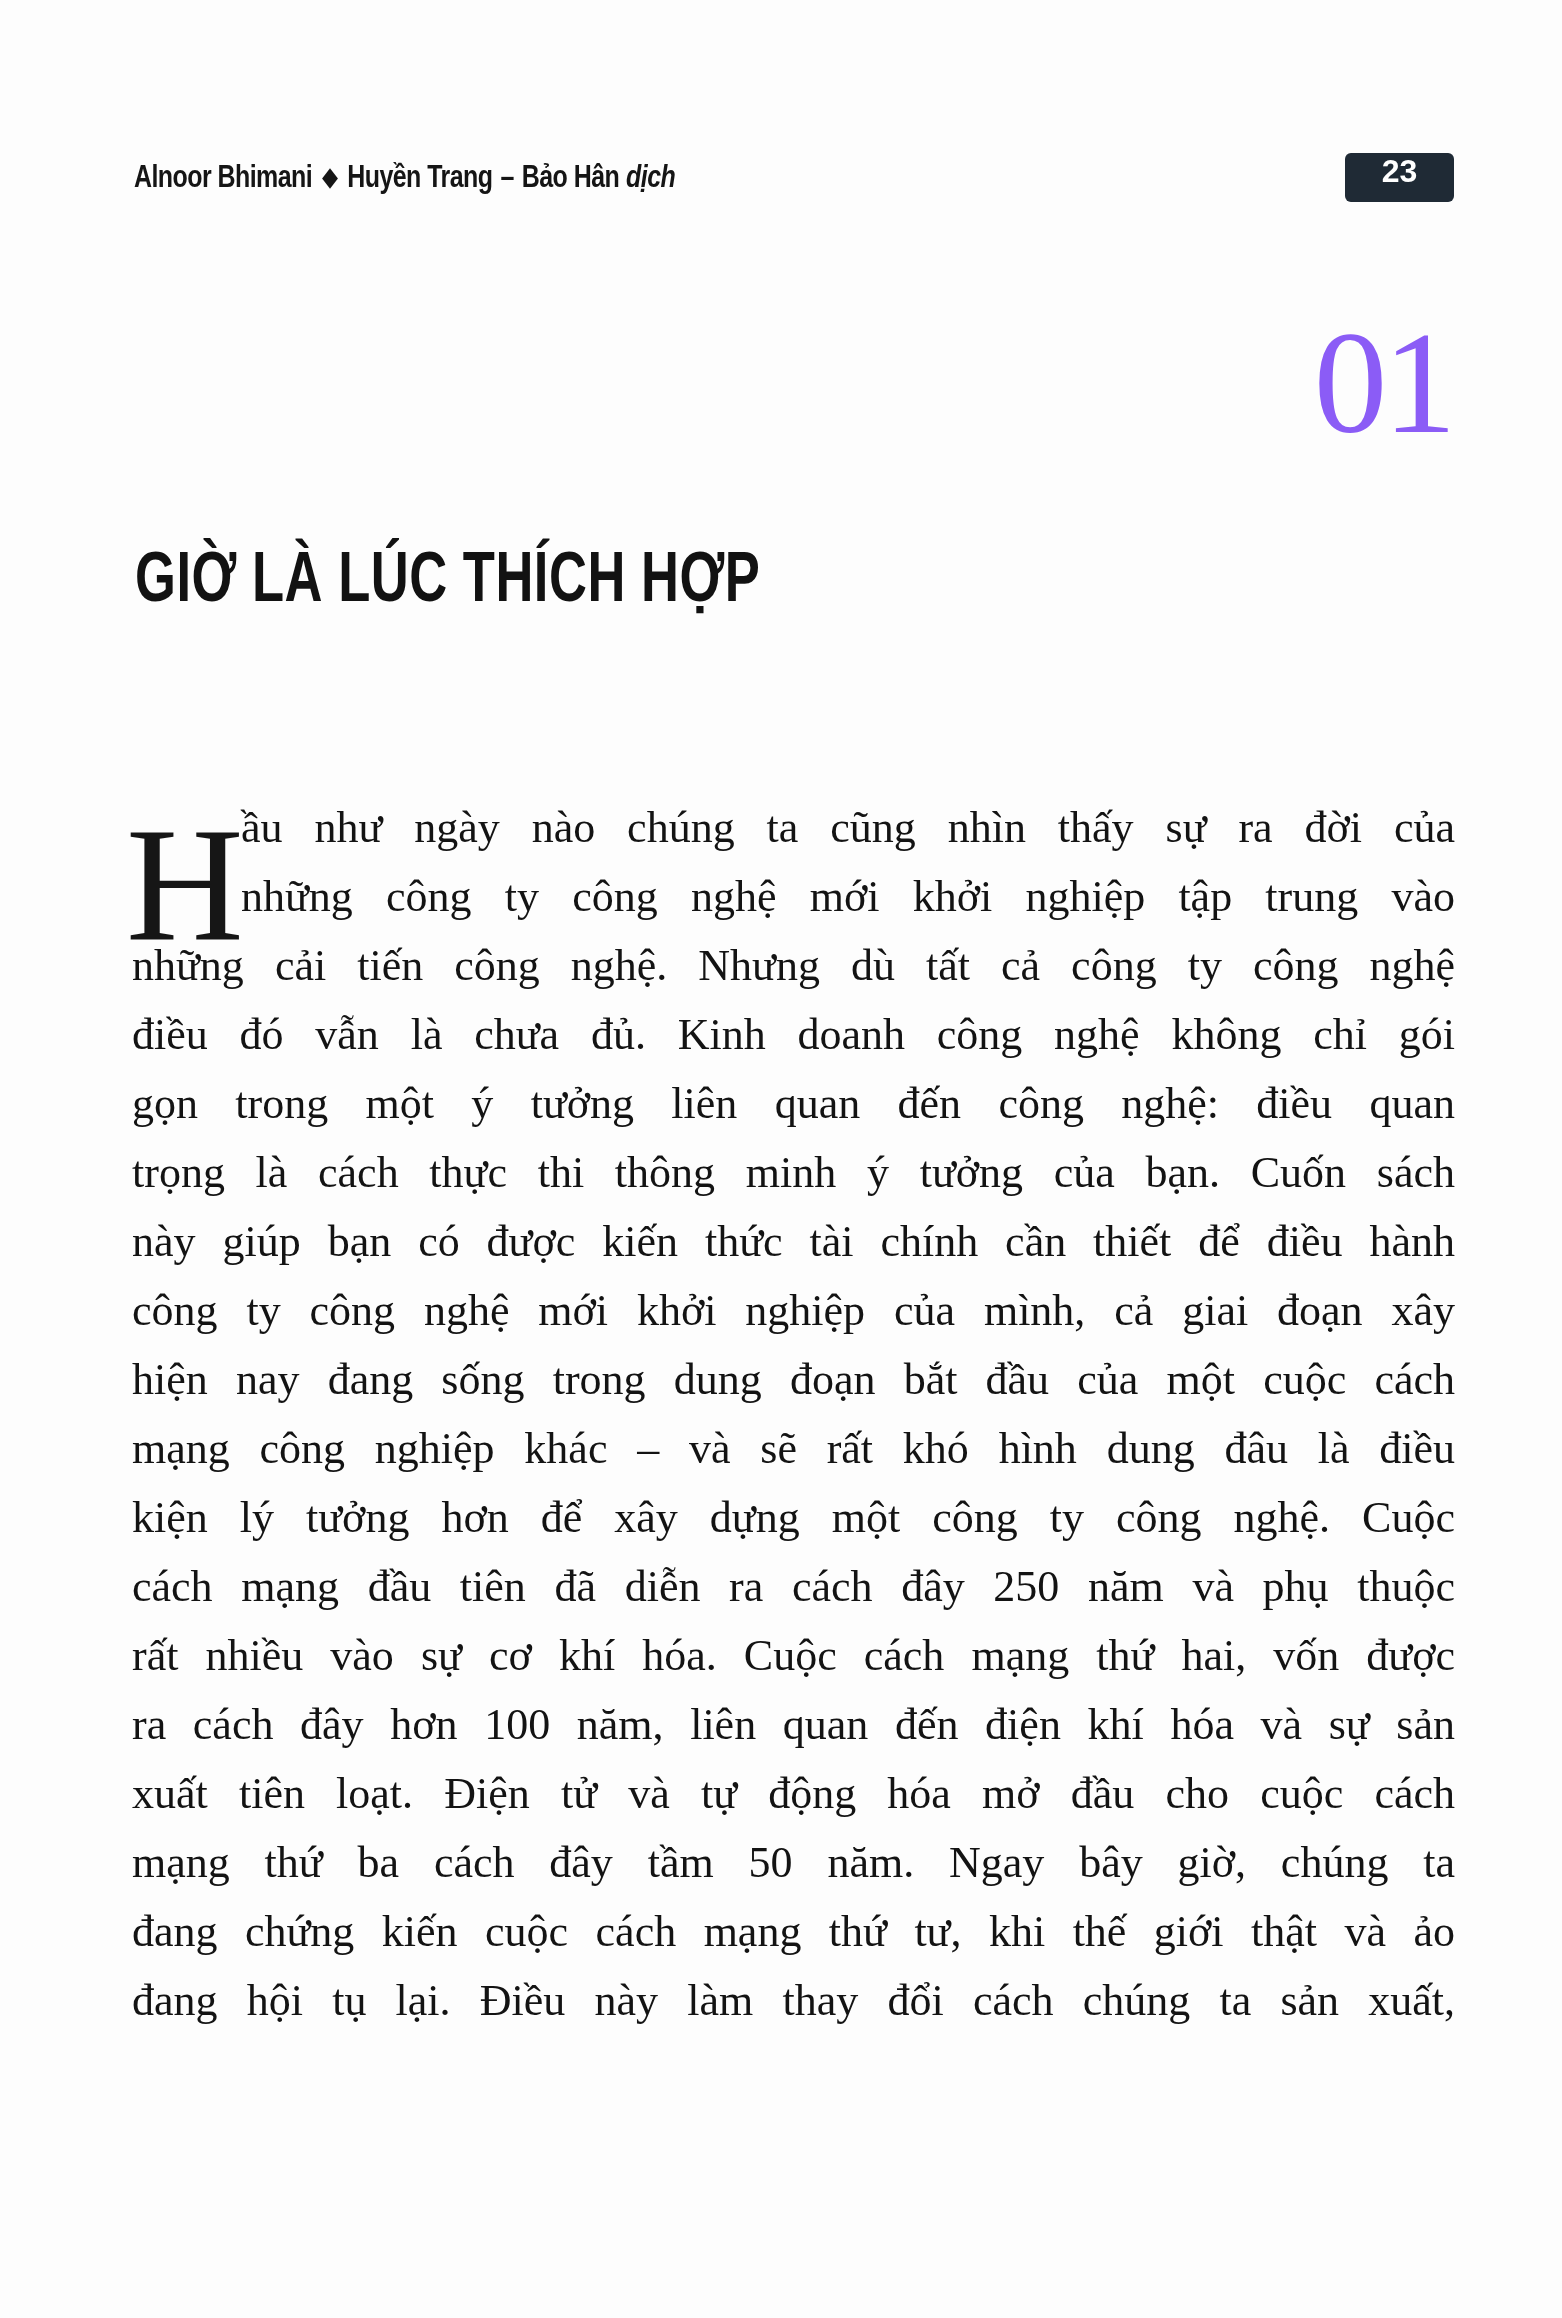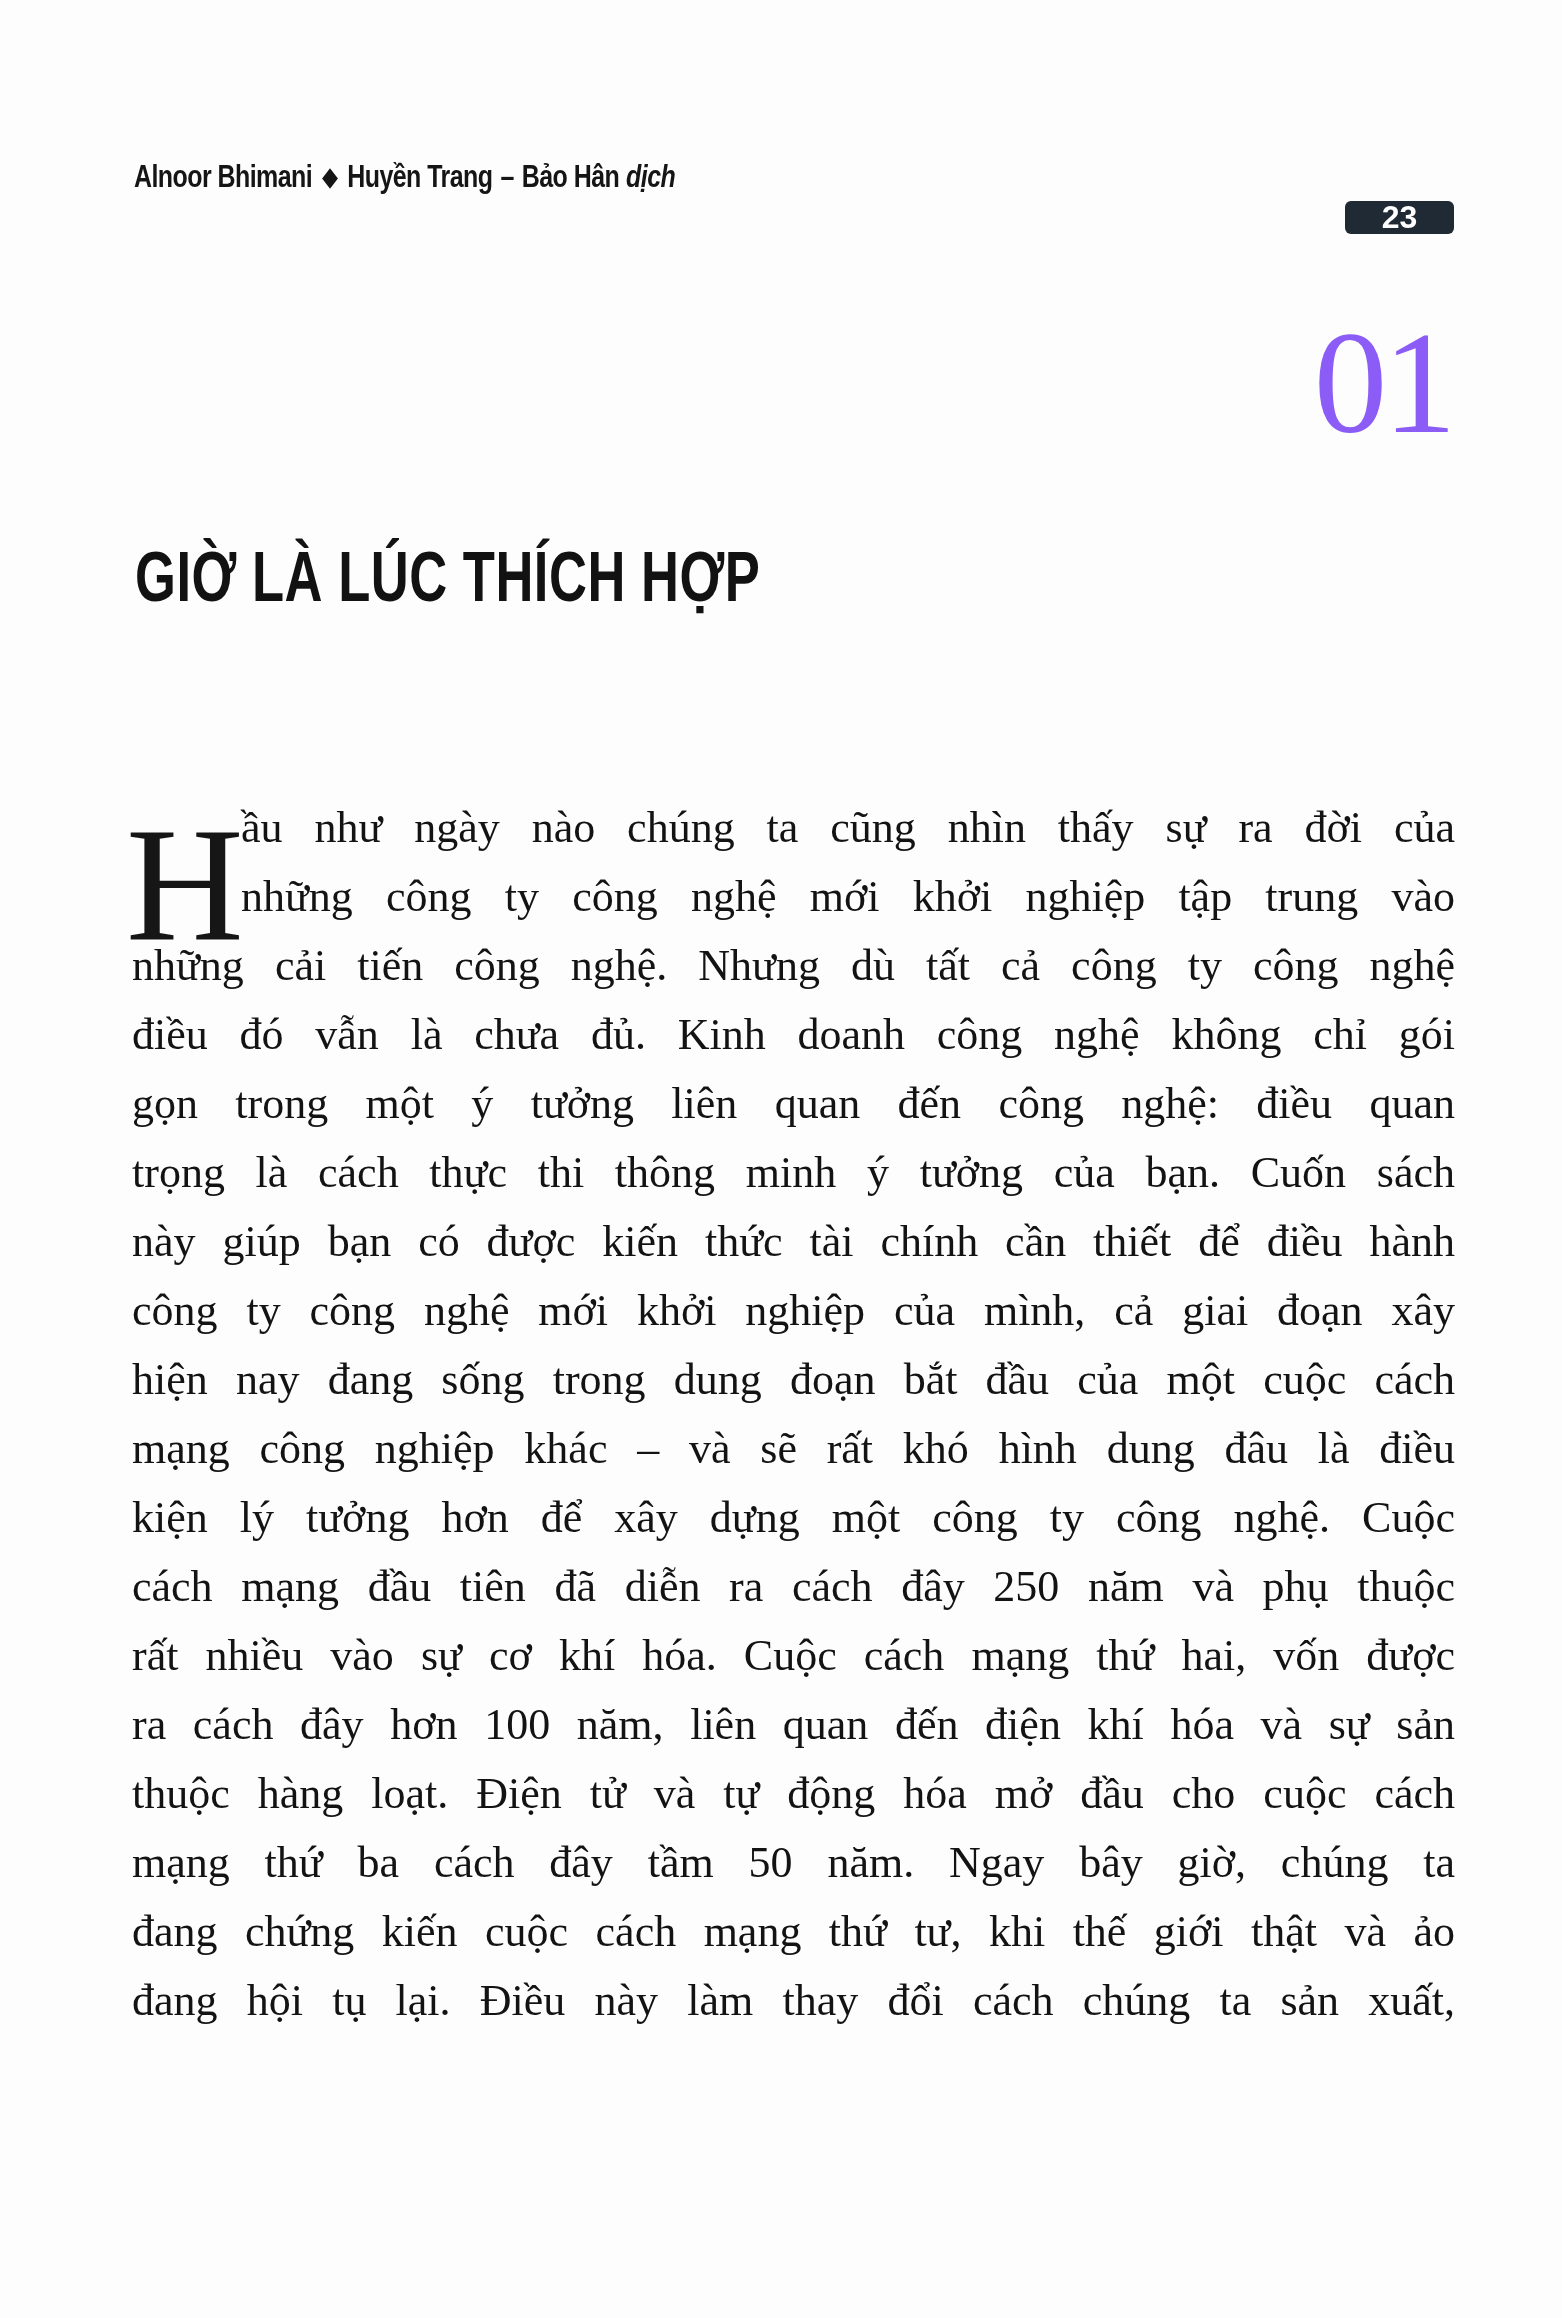--- a/index.html
+++ b/index.html
@@ -42,31 +42,29 @@
     }
     .running-header .role {
       font-style: italic;
       margin-left: 8.8px;
     }
     .page-badge {
       position: absolute;
       left: 1345px;
       top: 153px;
       width: 109px;
-      height: 33px;
+      height: 49px;
       background: #1f2a35;
       border-radius: 5.9px;
       display: flex;
-      align-items: center;
       justify-content: center;
       color: #ffffff;
       font-family: "Liberation Sans", sans-serif;
       font-weight: bold;
       font-size: 32px;
-      margin-top: 48px;
     }
     .chapter-number {
       position: absolute;
       right: 110px;
       top: 309px;
       font-family: "Liberation Serif", serif;
       font-size: 147px;
       line-height: 1;
       color: #8b5cf6;
       letter-spacing: -4.4px;
@@ -145,18 +143,18 @@
   <span class="body-line">gọn trong một ý tưởng liên quan đến công nghệ: điều quan</span>
   <span class="body-line">trọng là cách thực thi thông minh ý tưởng của bạn. Cuốn sách</span>
   <span class="body-line">này giúp bạn có được kiến thức tài chính cần thiết để điều hành</span>
   <span class="body-line">công ty công nghệ mới khởi nghiệp của mình, cả giai đoạn xây</span>
   <span class="body-line">hiện nay đang sống trong dung đoạn bắt đầu của một cuộc cách</span>
   <span class="body-line">mạng công nghiệp khác – và sẽ rất khó hình dung đâu là điều</span>
   <span class="body-line">kiện lý tưởng hơn để xây dựng một công ty công nghệ. Cuộc</span>
   <span class="body-line">cách mạng đầu tiên đã diễn ra cách đây 250 năm và phụ thuộc</span>
   <span class="body-line">rất nhiều vào sự cơ khí hóa. Cuộc cách mạng thứ hai, vốn được</span>
   <span class="body-line">ra cách đây hơn 100 năm, liên quan đến điện khí hóa và sự sản</span>
-  <span class="body-line">thuộc hàng loạt. Điện tử và tự động hóa mở đầu cho cuộc cách</span>
+  <span class="body-line">xuất tiên loạt. Điện tử và tự động hóa mở đầu cho cuộc cách</span>
   <span class="body-line">mạng thứ ba cách đây tầm 50 năm. Ngay bây giờ, chúng ta</span>
   <span class="body-line">đang chứng kiến cuộc cách mạng thứ tư, khi thế giới thật và ảo</span>
   <span class="body-line">đang hội tụ lại. Điều này làm thay đổi cách chúng ta sản xuất,</span>
 </div>
 
 
 </body></html>

